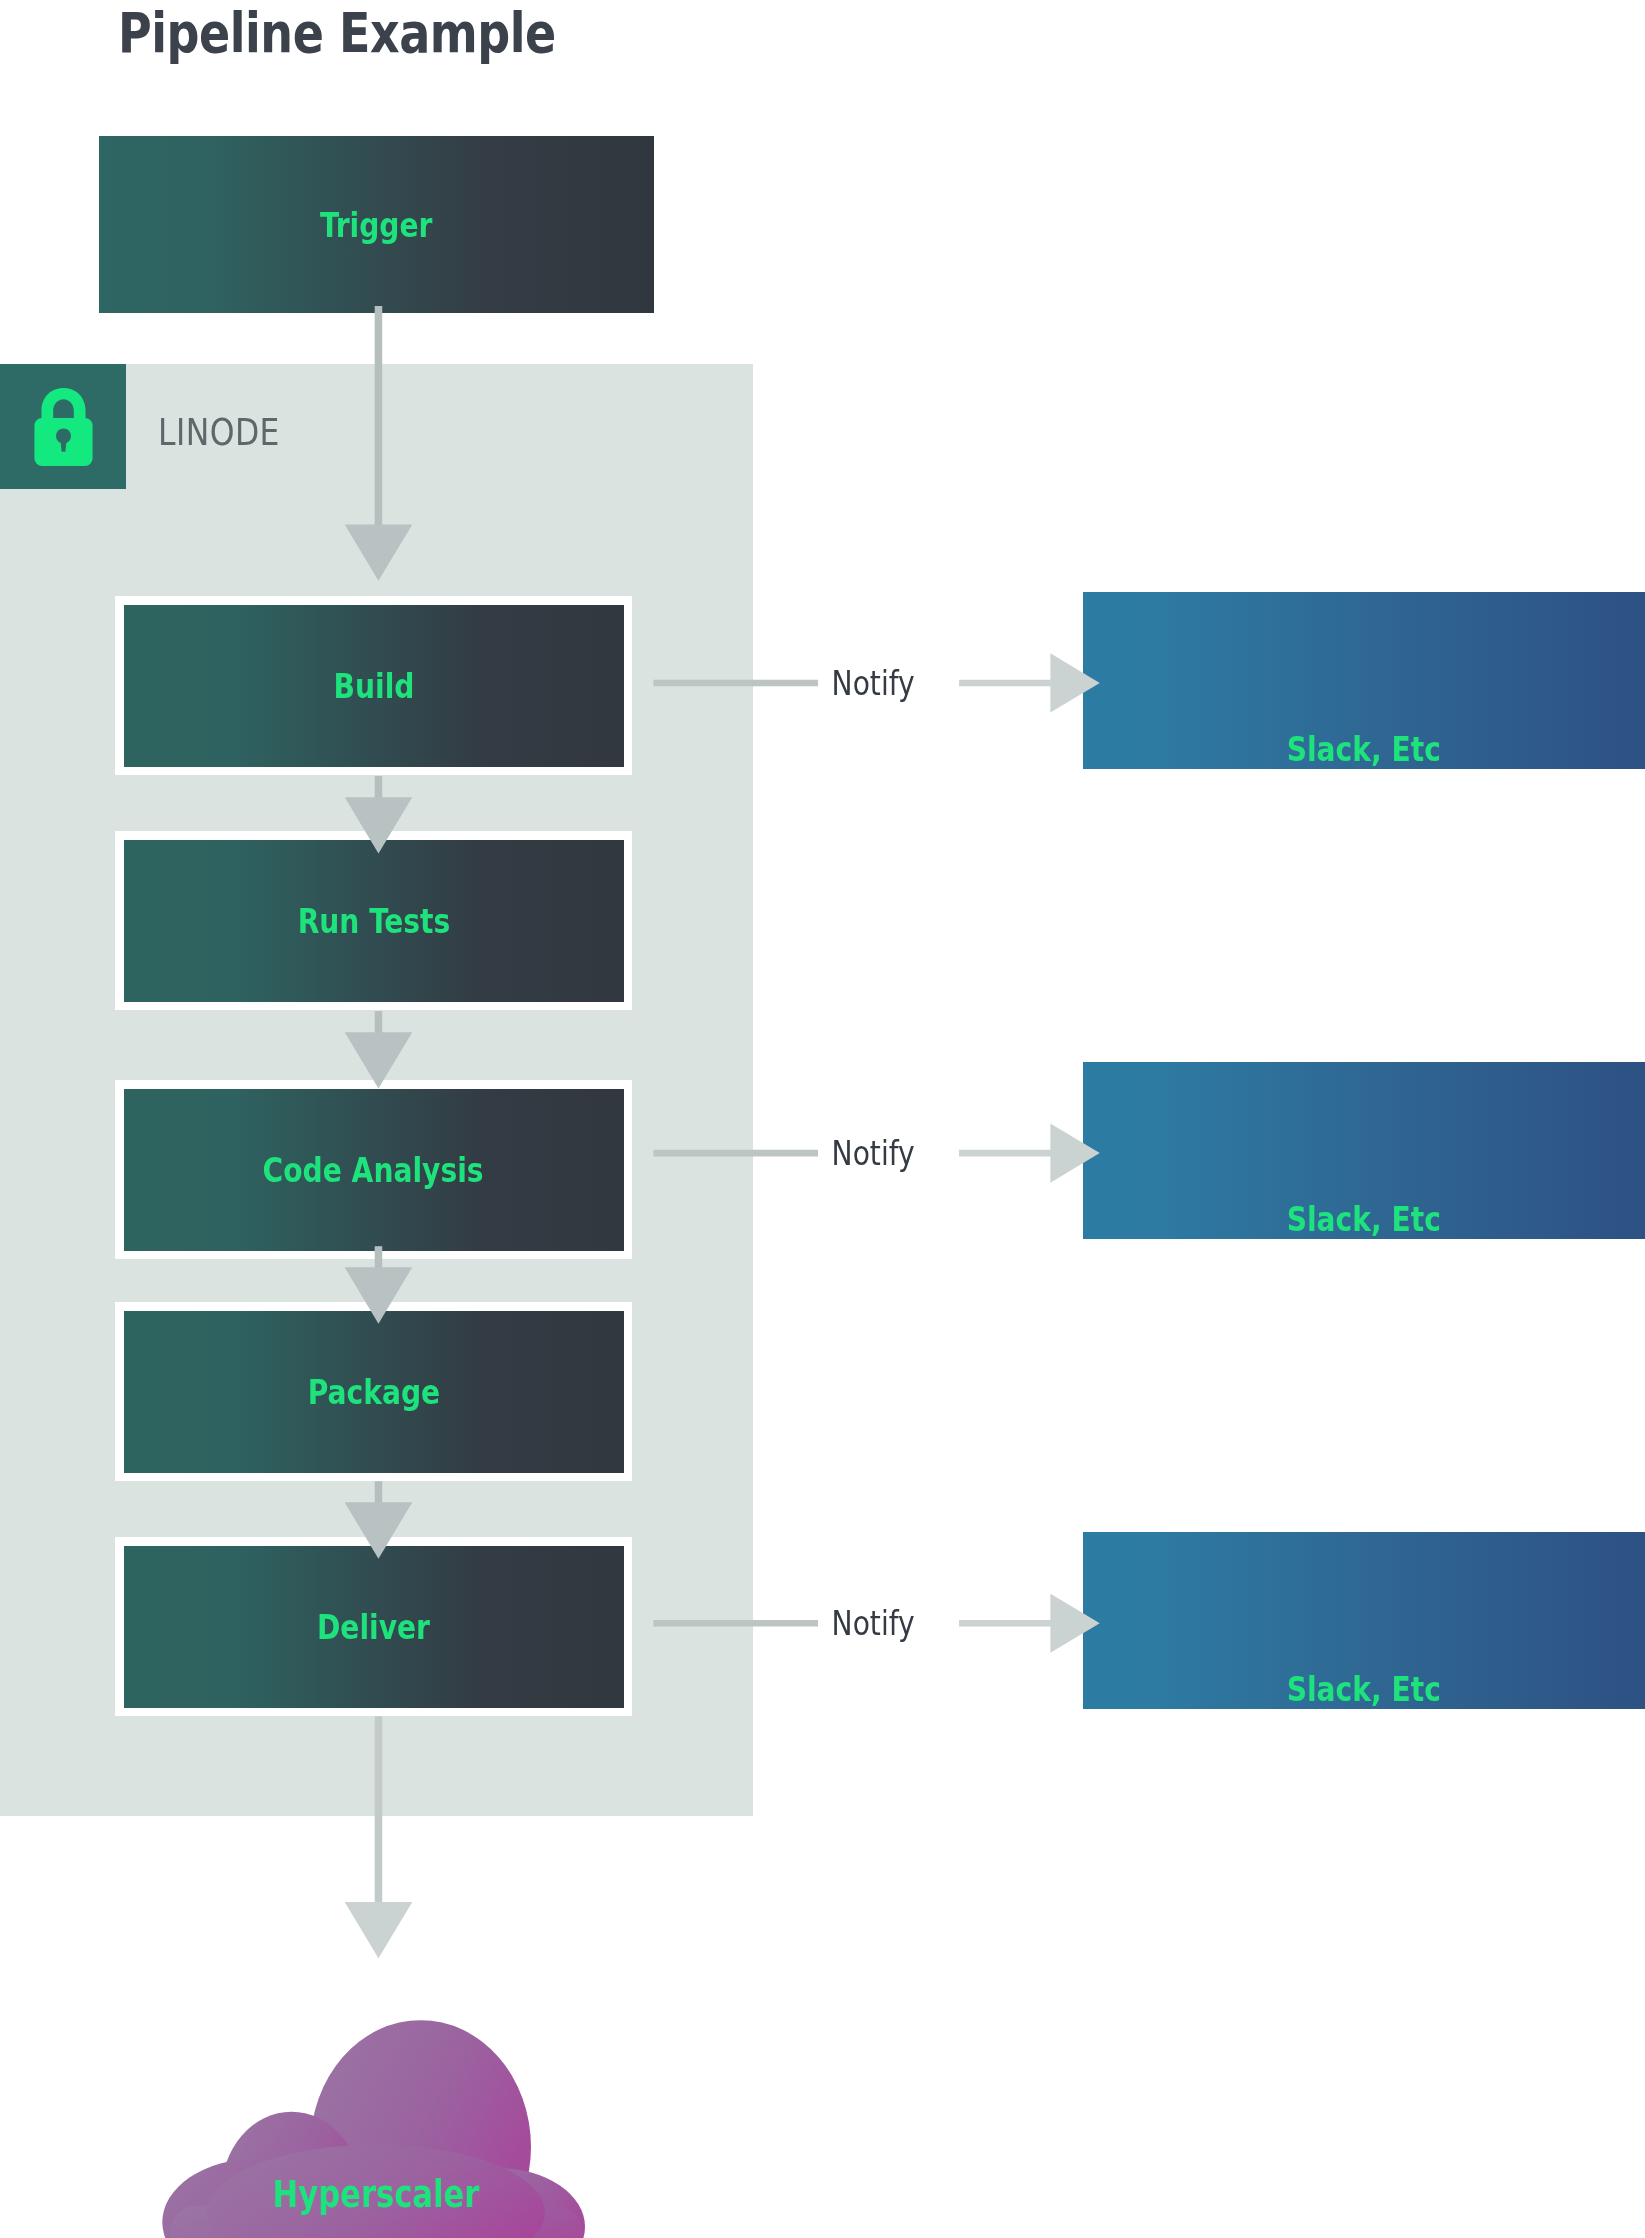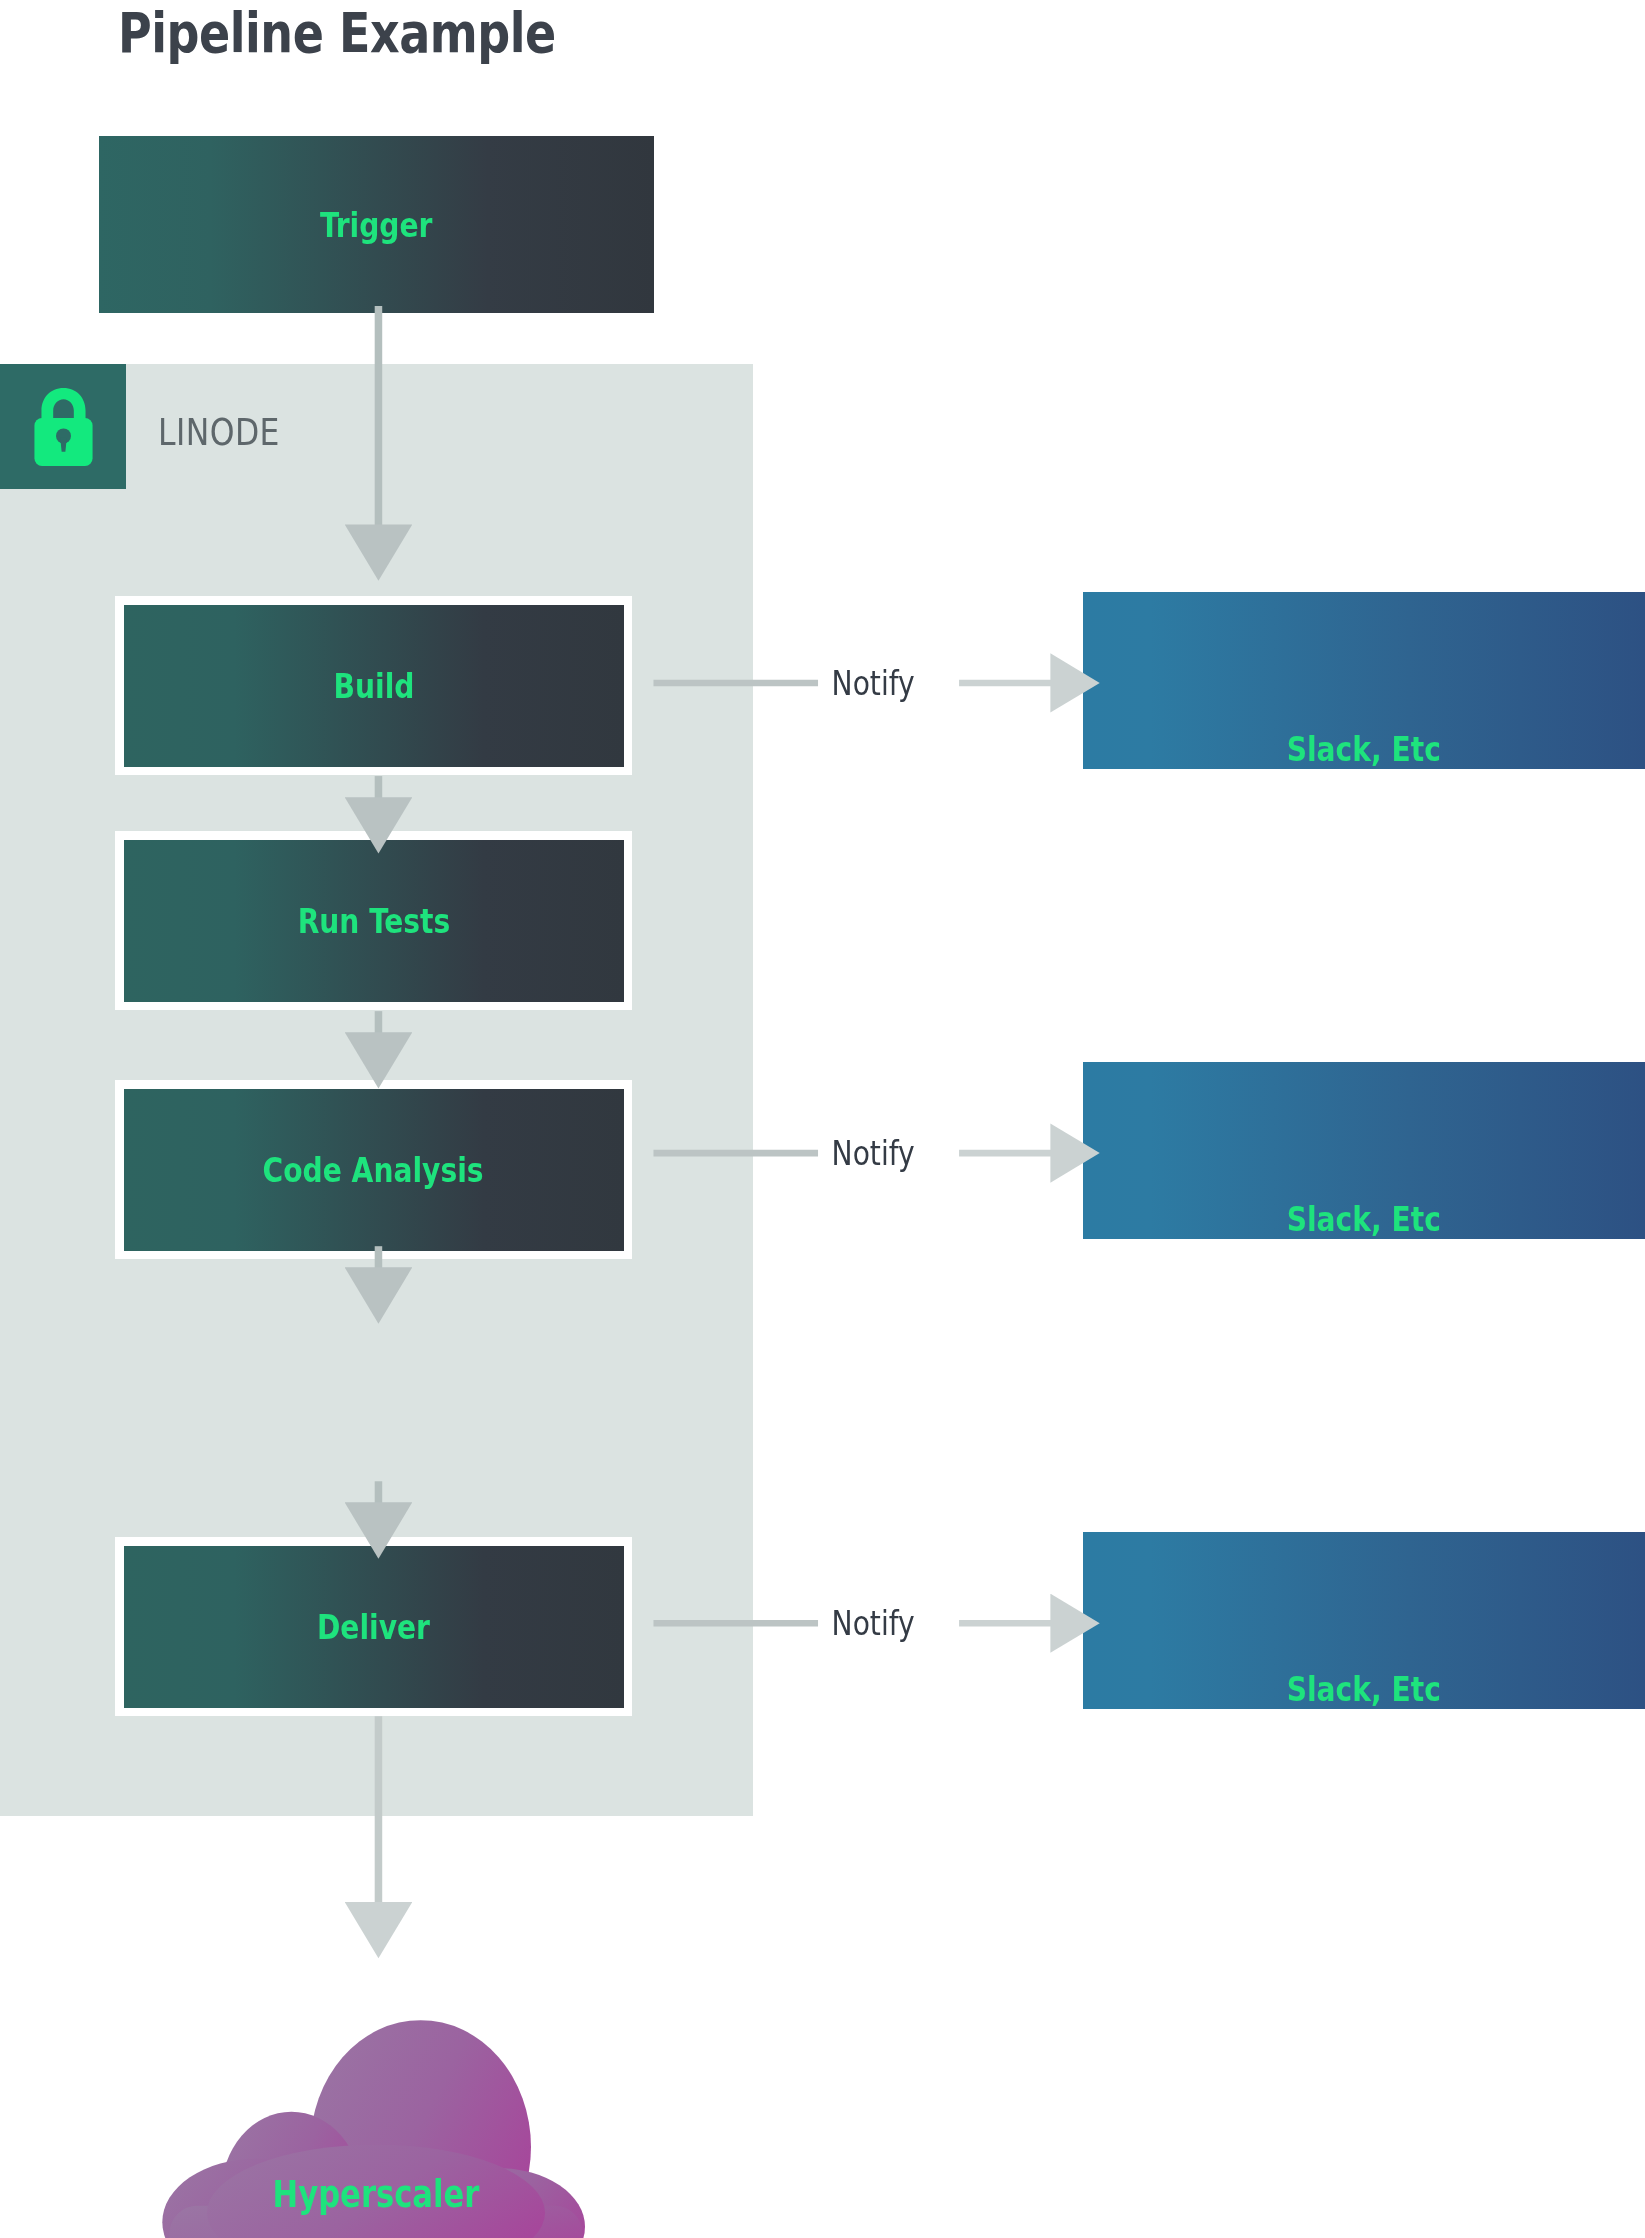--- a/index.html
+++ b/index.html
@@ -209,20 +209,25 @@
       <span class="stage-label">Run Tests</span>
     </div>
   </div>
 
   <div class="stage-frame" style="top:1080px">
     <div class="stage-box">
       <span class="stage-label">Code Analysis</span>
     </div>
   </div>
 
+  <div class="stage-frame" style="top:1302px">
+    <div class="stage-box">
+      <span class="stage-label">Package</span>
+    </div>
+  </div>
 
   <div class="stage-frame" style="top:1537px">
     <div class="stage-box">
       <span class="stage-label">Deliver</span>
     </div>
   </div>
 
   <div class="notify-text" style="left:828px; top:663px">Notify</div>
   <div class="notify-text" style="left:828px; top:1133px">Notify</div>
   <div class="notify-text" style="left:828px; top:1603px">Notify</div>

